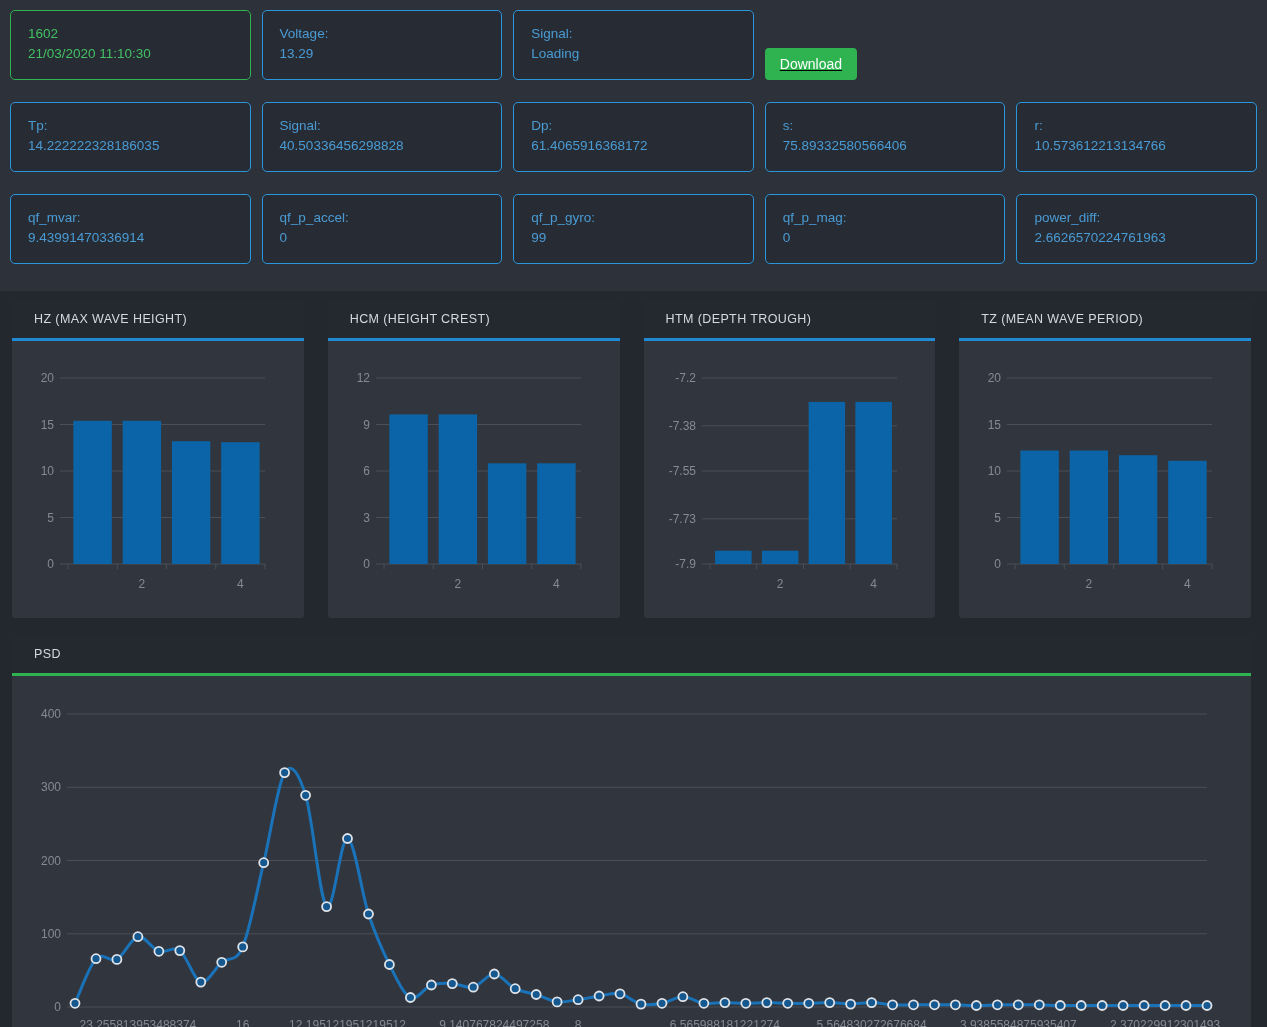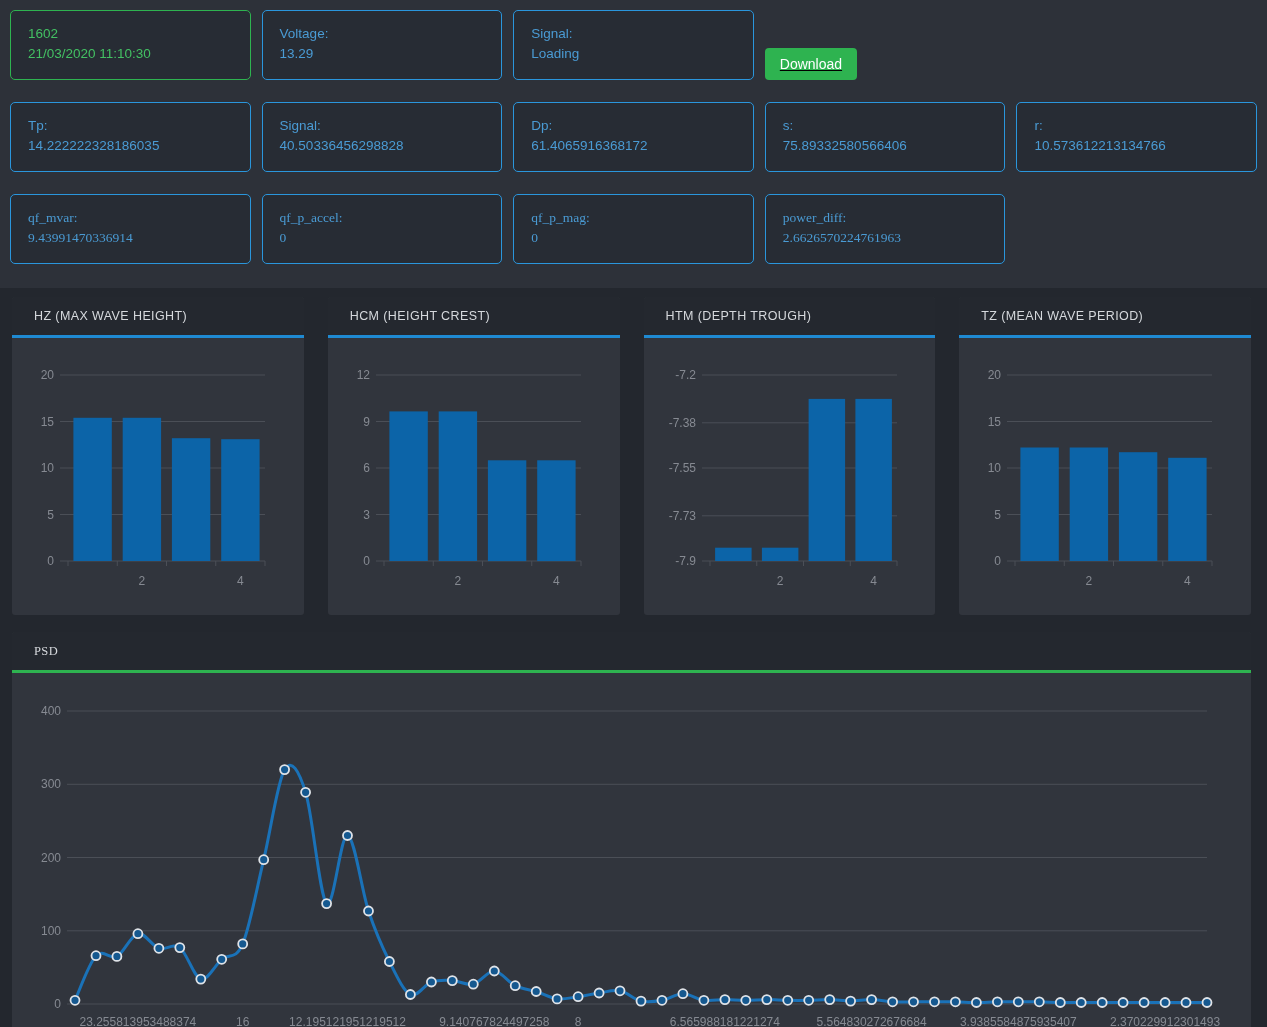--- a/index.html
+++ b/index.html
@@ -5,21 +5,21 @@
   html,body{margin:0;padding:0;}
   body{
     width:1267px;height:1027px;overflow:hidden;
     background:#23272e;
     font-family:"Liberation Sans",sans-serif;
     -webkit-font-smoothing:antialiased;
   }
   
   .top-panel{background:#2d3139;padding:10px 10px 12px 10px;}
   .metrics-grid{display:grid;grid-template-columns:repeat(5,1fr);gap:11px;margin-bottom:22px;}
-  .metrics-grid:last-child{margin-bottom:12px;font-family:Liberation Serif, serif;}
+  .metrics-grid:last-child{margin-bottom:4px;}
   .info-card{
     background:#272c34;border:1px solid #2a96dc;border-radius:5px;
     padding:13px 17px;height:70px;box-sizing:border-box;
     color:#4a9bd4;font-size:13.5px;line-height:20px;overflow:hidden;white-space:nowrap;
   }
   .info-card.primary{border-color:#2eb350;color:#43c063;}
   .btn-cell{display:flex;align-items:flex-end;text-decoration:underline;}
   .download-btn{
     background:#2eb350;color:#ffffff;border:none;border-radius:4px;
     font-family:"Liberation Sans",sans-serif;font-size:14px;
@@ -84,20 +84,24 @@
   </div>
 
   <div class="metrics-grid">
     <div class="info-card">
       <div>qf_mvar:</div>
       <div>9.43991470336914</div>
     </div>
     <div class="info-card">
       <div>qf_p_accel:</div>
       <div>0</div>
+    </div>
+    <div class="info-card">
+      <div>qf_p_gyro:</div>
+      <div>99</div>
     </div>
     <div class="info-card">
       <div>qf_p_mag:</div>
       <div>0</div>
     </div>
     <div class="info-card">
       <div>power_diff:</div>
       <div>2.6626570224761963</div>
     </div>
     <div></div>
@@ -213,21 +217,21 @@
           <rect x="110.7" y="109.5" width="38.4" height="113.5" fill="#0c64a8"></rect>
           <rect x="159.9" y="114.2" width="38.4" height="108.8" fill="#0c64a8"></rect>
           <rect x="209.2" y="119.8" width="38.4" height="103.2" fill="#0c64a8"></rect>
           <text x="129.875" y="247" fill="#868a92" font-size="12" text-anchor="middle">2</text>
           <text x="228.375" y="247" fill="#868a92" font-size="12" text-anchor="middle">4</text>
         </svg></div>
   </div>
 </div>
 
 <div class="psd-card">
-  <div class="chart-header" style="border-bottom-color: rgb(46, 179, 80); font-family: Liberation Serif, serif;">
+  <div class="chart-header" style="border-bottom-color: rgb(46, 179, 80);">
       <span>PSD</span>
     </div>
   <div class="chart-body"><svg width="1239" height="379">
         <line x1="55" y1="331.0" x2="1195" y2="331.0" stroke="#4b4f57" stroke-width="1"></line>
         <text x="49" y="335" fill="#868a92" font-size="12" text-anchor="end">0</text>
         <line x1="55" y1="257.8" x2="1195" y2="257.8" stroke="#4b4f57" stroke-width="1"></line>
         <text x="49" y="261.75" fill="#868a92" font-size="12" text-anchor="end">100</text>
         <line x1="55" y1="184.5" x2="1195" y2="184.5" stroke="#4b4f57" stroke-width="1"></line>
         <text x="49" y="188.5" fill="#868a92" font-size="12" text-anchor="end">200</text>
         <line x1="55" y1="111.3" x2="1195" y2="111.3" stroke="#4b4f57" stroke-width="1"></line>

